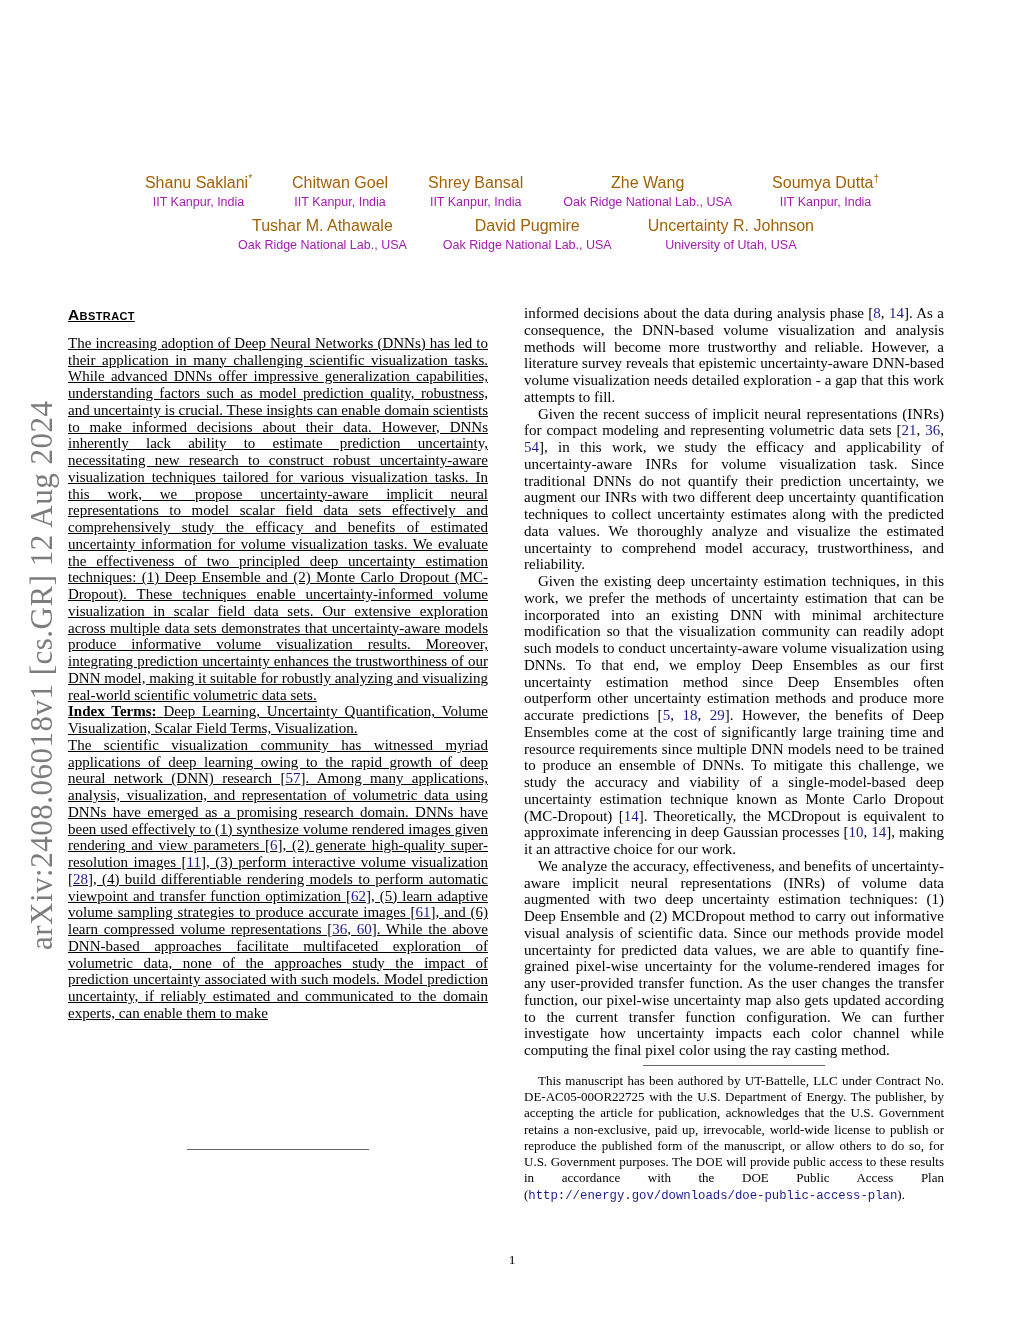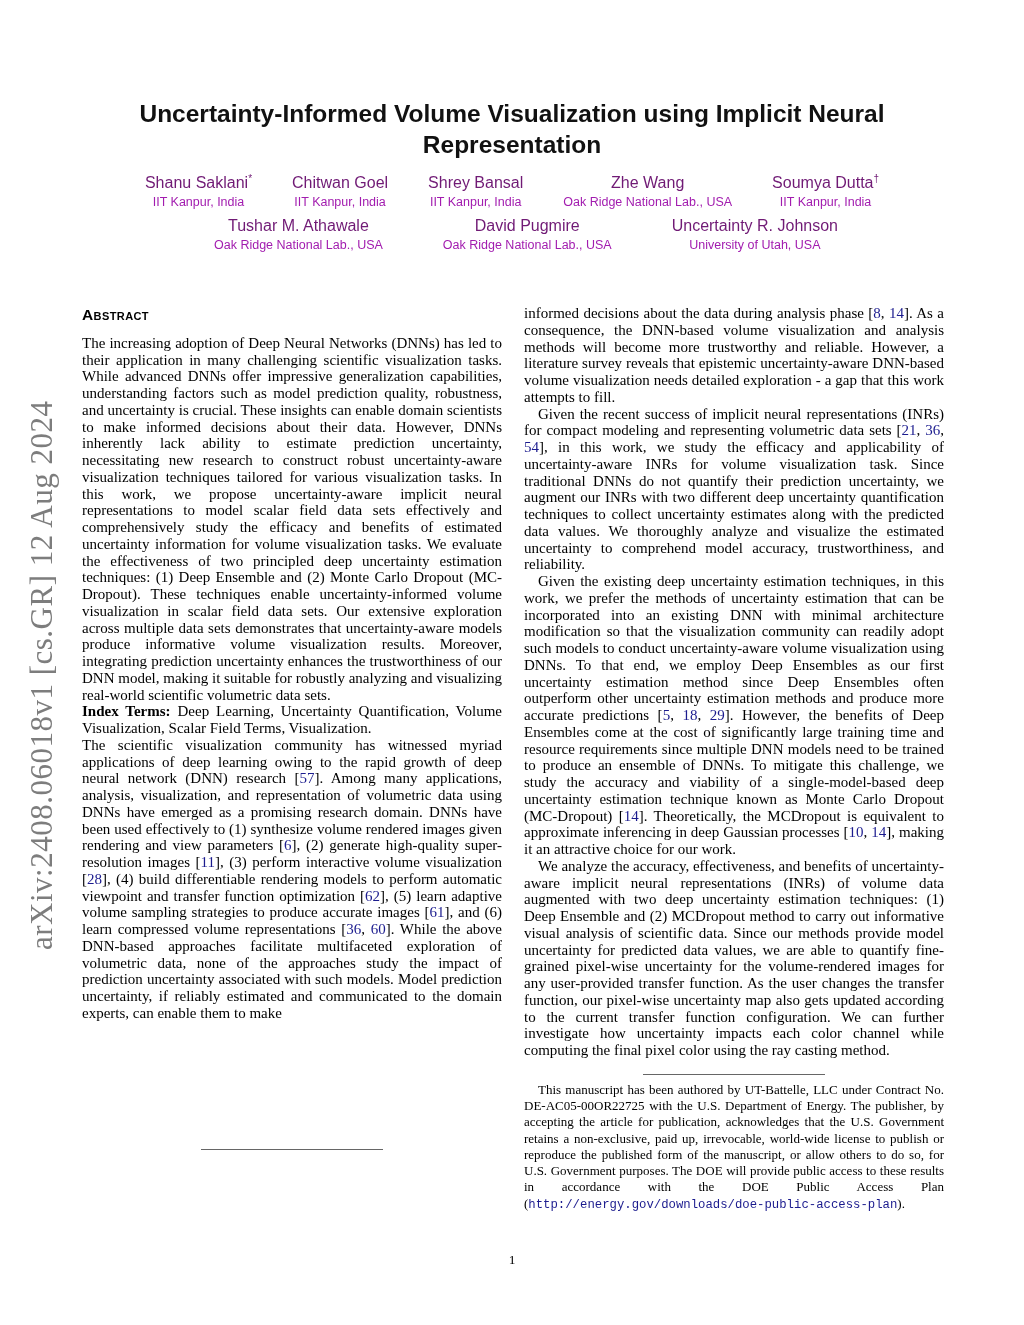--- a/index.html
+++ b/index.html
@@ -22,31 +22,31 @@
     position:absolute;top:98px;left:112px;width:800px;margin:0;
     text-align:center;font-family:"Liberation Sans",sans-serif;
     font-weight:bold;font-size:24.5px;line-height:31px;color:#111;
   }
   .authors{
     position:absolute;top:174px;left:0;width:100%;
     font-family:"Liberation Sans",sans-serif;
   }
   .authors-row{display:flex;justify-content:center;align-items:flex-start;}
   .authors-row.r1{gap:40px;}
-  .authors-row.r2{gap:60px;margin-top:8px;padding-left:28px;}
+  .authors-row.r2{gap:36px;margin-top:8px;padding-left:28px;}
   .author{text-align:center;}
-  .author-name{font-size:16px;color:#701a75;}
+  .author-name{font-size:16px;color:#a16207;}
   .author-name sup{font-size:10px;line-height:0;}
   .author-affil{font-size:12.5px;margin-top:3px;color:#a21caf;}
 
   .col{
     position:absolute;width:420px;font-size:15px;line-height:16.75px;
     text-align:justify;
   }
-  .col-left{left:82px;top:305px;height:852px;}
+  .col-left{left:68px;top:305px;height:852px;text-decoration:underline;}
   .col-right{left:524px;top:305px;height:911px;}
   .flow{overflow:hidden;}
   .col-left .flow{height:796px;}
   .col-right .flow{height:772px;}
   .col p{margin:0;}
   p.indent{text-indent:14px;}
 
   .sec-head{
     font-family:"Liberation Sans",sans-serif;font-weight:bold;
     font-size:15.5px;font-variant:small-caps;letter-spacing:0.4px;
@@ -62,37 +62,36 @@
   .url{
     font-family:"Liberation Mono",monospace;
     color:var(--cite,#1b1b8e);font-size:12.3px;
   }
 
   .footnote-block{position:absolute;bottom:0;left:0;width:100%;}
   .fn-rule{width:182px;margin:0 auto 7px auto;border-top:1.2px solid #666;}
   .footnote-line{font-size:13px;line-height:17.5px;text-align:left;}
   .footnote-line sup{font-size:9px;}
 
-  .notice-block{position:absolute;bottom:3px;left:0;width:100%;}
+  .notice-block{position:absolute;bottom:12px;left:0;width:100%;}
   .notice-text{font-size:13px;line-height:16.3px;text-align:justify;text-indent:14px;margin:0;}
 
   .page-number{
     position:absolute;top:1252px;left:0;width:100%;
     text-align:center;font-size:13.5px;
   }
 </style>
 </head>
 <body>
 
 <div class="page">
 
   <div class="watermark">arXiv:2408.06018v1  [cs.GR]  12 Aug 2024</div>
 
 
-  <h1 class="paper-title">Uncertainty-Informed Volume Visualization using Implicit Neural Representation</h1>
 
   <div class="authors">
     <div class="authors-row r1">
       <div class="author">
         <div class="author-name"><span>Shanu Saklani</span><sup>*</sup></div>
         <div class="author-affil">IIT Kanpur, India</div>
       </div>
       <div class="author">
         <div class="author-name"><span>Chitwan Goel</span><sup></sup></div>
         <div class="author-affil">IIT Kanpur, India</div>

